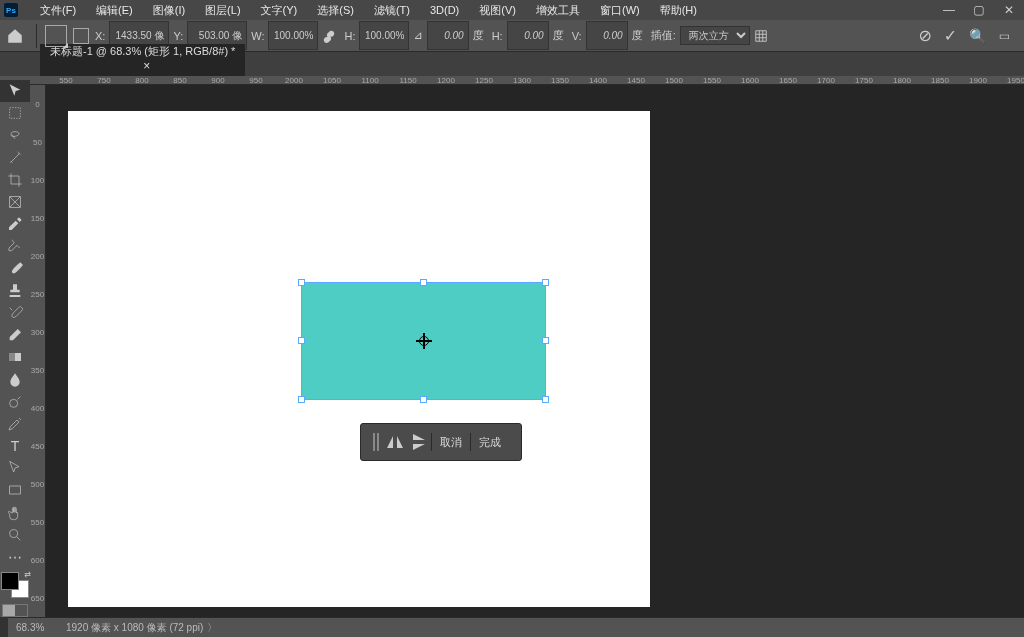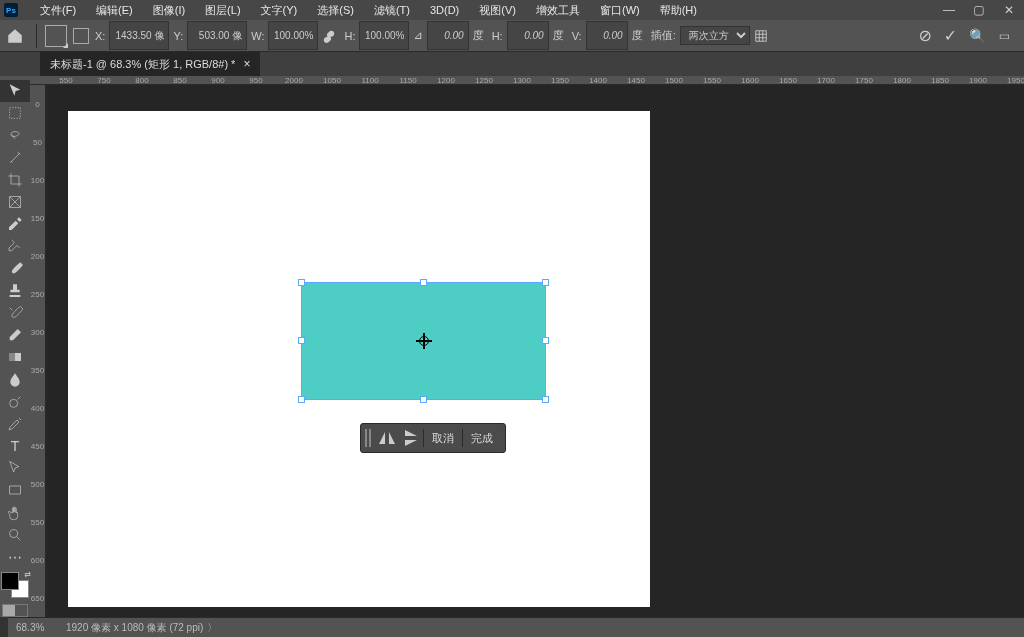--- a/index.html
+++ b/index.html
@@ -16,21 +16,21 @@
   .opt-crop-icon::after{content:"";position:absolute;right:-2px;bottom:-2px;border-left:5px solid transparent;border-bottom:5px solid #ccc;}
   .opt-sq { width:16px; height:16px; border:1px solid #aaa; margin-right:2px;}
   .opt-label { font-size:11px; color:#ccc; margin:0 4px;}
   .opt-input { background:#454545; border:1px solid #333; color:#ccc; font-size:10px; padding:8px 4px; width:60px; text-align:right;}
   .opt-input.mid{width:50px;}
   .opt-input.sm{width:42px;font-style:italic;}
   .opt-select { background:#454545; border:1px solid #333; color:#ccc; font-size:10px; padding:2px 4px;}
   .opt-link-icon{width:14px;height:14px; fill:#ccc; margin:0 4px;}
   .opt-right { margin-left:auto; display:flex; align-items:center; gap:12px; padding-right:8px;}
   .tab-bar { height:24px; background:#3f3f3f; display:flex; align-items:center; padding-left:40px;}
-  .doc-tab { background:#252525; height:24px; display:flex; align-items:center; padding:0 10px; font-size:11px; color:#ddd;}
+  .doc-tab { background:#252525; height:40px; display:flex; align-items:center; padding:0 10px; font-size:11px; color:#ddd;flex-direction:column;}
   .doc-tab .close { margin-left:8px; font-size:12px;}
   .main-area { display:flex; height: 541px; }
   .toolbar { width:40px; background:#535353; display:flex; flex-direction:column; align-items:center; padding-top:4px;}
   .tool { width:30px;height:24px; display:flex; align-items:center; justify-content:center; fill:#ccc; color:#ccc; font-size:14px;}
   .tool svg { width:16px; height:16px;}
   .tool.sel { background:#333;}
   .fgbg { width:28px; height:28px; position:relative; margin-top:4px;}
   .fgbg .bg{ position:absolute; right:0; bottom:0; width:18px; height:18px; background:#fff; border:1px solid #888;}
   .fgbg .fg{ position:absolute; left:0; top:0; width:18px; height:18px; background:#000; border:1px solid #888;}
   .fgbg .swap{position:absolute; right:-2px; top:-2px; font-size:8px; color:#ccc;}
@@ -45,21 +45,21 @@
   .artboard{ position:absolute; left:22px; top:26px; width:582px; height:496px; background:#fff;}
   .shape-rect{ position:absolute; left:255px; top:197px; width:245px; height:118px; background:#4ecdc4; border:1px solid #5aa8ff;}
   .handle{width:7px;height:7px;background:#fff;border:1px solid #5aa8ff; position:absolute;}
   .h-tl{left:-4px;top:-4px;} .h-tm{left:50%;margin-left:-4px;top:-4px;} .h-tr{right:-4px;top:-4px;}
   .h-ml{left:-4px;top:50%;margin-top:-4px;} .h-mr{right:-4px;top:50%;margin-top:-4px;}
   .h-bl{left:-4px;bottom:-4px;} .h-bm{left:50%;margin-left:-4px;bottom:-4px;} .h-br{right:-4px;bottom:-4px;}
   .center-mark{position:absolute; left:50%; top:50%; width:16px;height:16px; margin:-8px 0 0 -8px;}
   .center-mark::before{content:"";position:absolute;left:7px;top:0;width:2px;height:16px;background:#000;}
   .center-mark::after{content:"";position:absolute;top:7px;left:0;height:2px;width:16px;background:#000;}
   .center-dot{position:absolute;left:50%;top:50%;width:10px;height:10px;border:1px solid #000;border-radius:50%;margin:-5px 0 0 -5px;}
-  .confirm-bar{ position:absolute; left:314px; top:338px; height:30px; background:#4b4b4b; border:1px solid #2a2a2a; border-radius:3px; display:flex; align-items:center; padding:0 4px;}
+  .confirm-bar{ position:absolute; left:314px; top:338px; height:38px; background:#4b4b4b; border:1px solid #2a2a2a; border-radius:3px; display:flex; align-items:center; padding:0 12px;}
   .cb-btn{width:24px;height:20px; display:flex; align-items:center;justify-content:center; fill:#ccc;}
   .cb-text{padding:0 8px; font-size:11px; color:#ddd; cursor:pointer;}
   .cb-sep{width:1px;height:18px;background:#2a2a2a;}
   .status-bar{height:20px; background:#535353; display:flex; align-items:center; font-size:10px; color:#bbb; padding:0 8px; border-top:1px solid #2a2a2a;margin-left:8px;}
   .status-zoom{width:50px;}
 </style>
 </head>
 <body>
 
 <div class="menu-bar">

